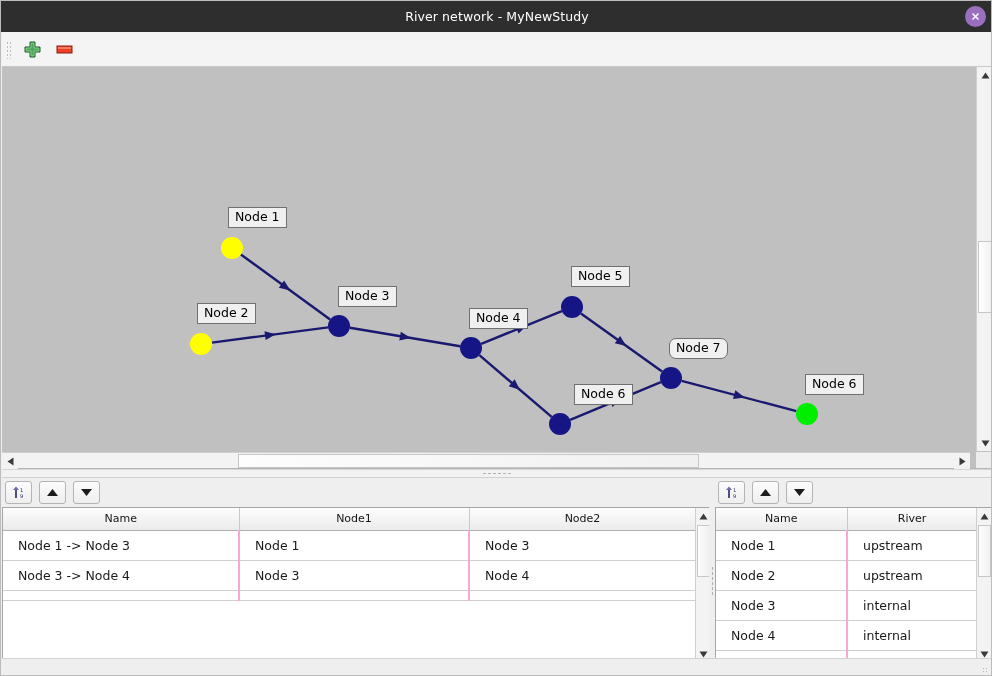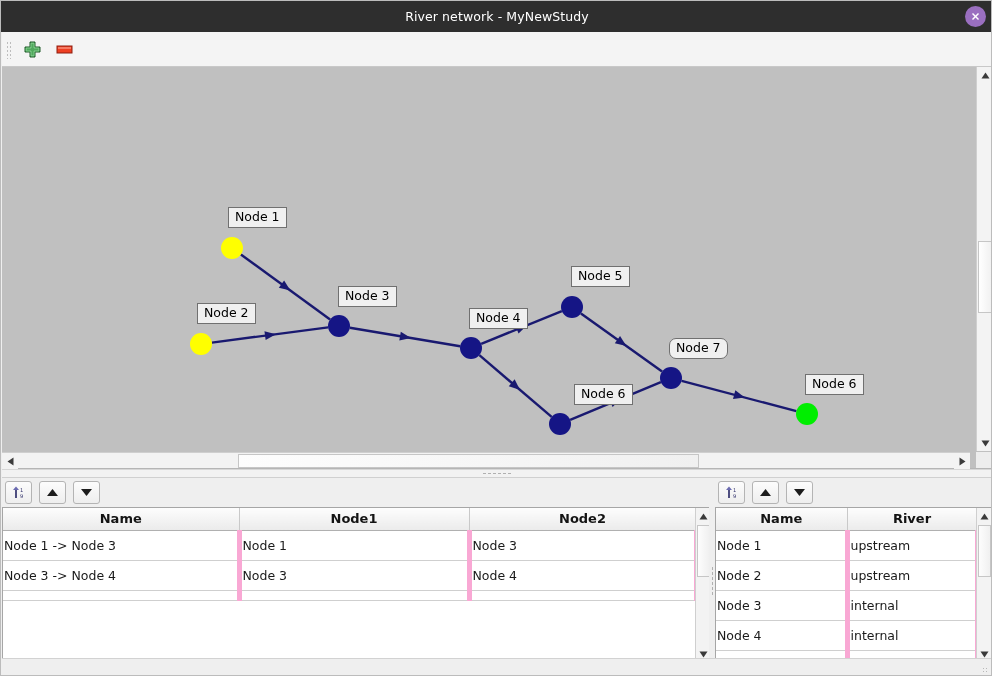--- a/index.html
+++ b/index.html
@@ -188,29 +188,29 @@
     border-collapse: collapse;
     table-layout: fixed;
     font-size: 12.5px;
     color: #1a1a1a;
   }
   table.grid thead th {
     height: 22px;
     background: linear-gradient(to bottom, #fdfdfd, #ebebeb);
     border-right: 1px solid #c9c9c9;
     border-bottom: 1px solid #b0b0b0;
-    font-weight: bold;
-    font-size: 13px;
+    font-weight: normal;
+    font-size: 11px;
     color: #141414;
   }
   table.grid tbody td {
     height: 30px;
-    border-right: 5px solid #f9a8d4;
+    border-right: 2px solid #f9a8d4;
     border-bottom: 1px solid #cfcfcf;
-    padding-left: 1px;
+    padding-left: 15px;
     text-align: left;
     background: #ffffff;
     overflow: hidden;
     white-space: nowrap;
   }
   table.grid tbody tr.partial td { height: 10px; }
 
   .tbl-vscroll {
     position: absolute; top: 0; right: 0;
     width: 15px; height: 154px;

